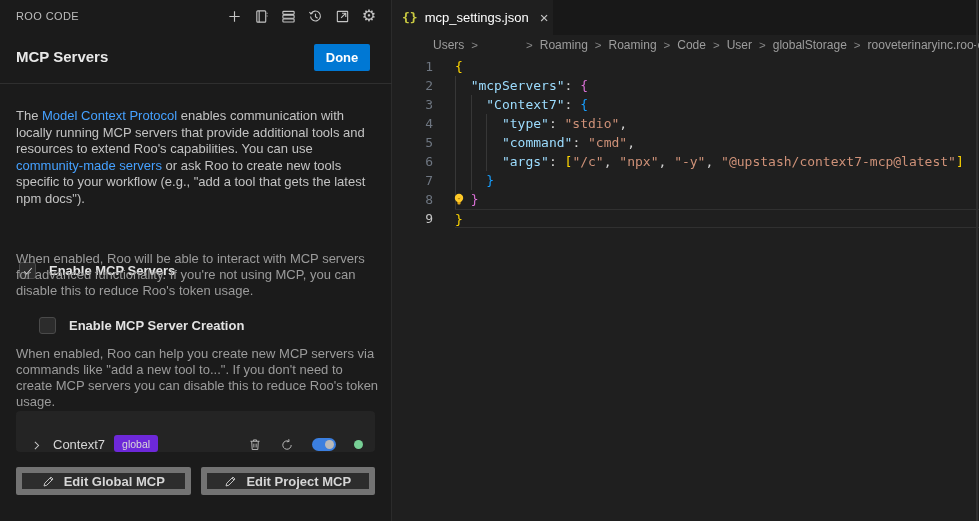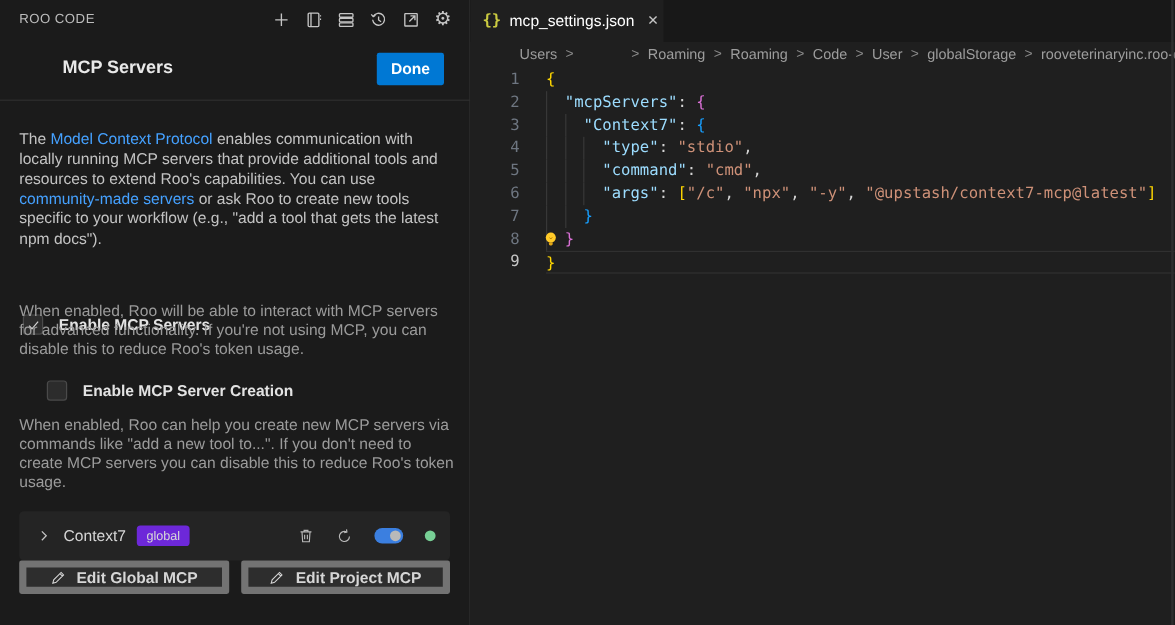--- a/index.html
+++ b/index.html
@@ -13,39 +13,39 @@
 
   
   .left-panel { position:absolute; left:0; top:0; width:392px; height:521px;
     background:#1b1b1b; border-right:1px solid #2b2b2b; }
   .brand { position:absolute; left:16px; top:10px; font-size:11px; letter-spacing:.4px; color:#bdbdbd; }
   .header-icons { position:absolute; right:13px; top:7px; display:flex; gap:9px; align-items:center; }
   .hicon { width:18px; height:18px; display:flex; align-items:center; justify-content:center; cursor:pointer; color:#c5c5c5; }
   .hicon svg { stroke:#c5c5c5; fill:none; stroke-width:1.2; }
   .gear-glyph { font-size:16px; line-height:1; color:#c5c5c5; font-family:"DejaVu Sans", sans-serif; }
 
-  .page-title { position:absolute; left:16px; top:48px; font-size:15px; font-weight:bold; color:#e9e9e9;margin-left:36px; }
+  .page-title { position:absolute; left:16px; top:48px; font-size:15px; font-weight:bold; color:#e9e9e9; }
   .done-btn { position:absolute; left:314px; top:44px; width:56px; height:27px;
     background:#0078d4; color:#ffffff; font-size:13px; font-weight:600;
     display:flex; align-items:center; justify-content:center; border-radius:2px; cursor:pointer; }
   .panel-divider { position:absolute; left:0; top:83px; width:392px; height:1px; background:#2f2f2f; }
 
   .intro { position:absolute; left:16px; top:108px; width:366px; font-size:13px; line-height:16.5px; color:#c3c3c3; }
   .intro .link { color:#45a1ff; cursor:pointer; }
 
   .check-row { position:absolute; left:19px; display:flex; align-items:center; gap:13px; }
   .checkbox { width:17px; height:17px; background:#2c2c2c; border:1px solid #4a4a4a; border-radius:3px;
     display:flex; align-items:center; justify-content:center; cursor:pointer; }
   .checkbox .check { display:none; }
   .checkbox.checked .check { display:block; }
   .check-label { font-size:13px; font-weight:600; color:#e3e3e3; }
   .sub-desc { position:absolute; left:16px; width:366px; font-size:13px; line-height:16px; color:#9b9b9b; }
 
-  .server-card { position:absolute; left:16px; top:426px; width:359px; height:41px;
-    background:#242424; border-radius:4px; display:flex; align-items:center; padding:0 12px 0 14px; }
+  .server-card { position:absolute; left:16px; top:411px; width:359px; height:41px;
+    background:#242424; border-radius:4px; display:flex; align-items:flex-end; padding:0 12px 0 14px; }
   .chev { color:#c5c5c5; }
   .server-name { font-size:13px; color:#d6d6d6; margin-left:10px; }
   .scope-badge { margin-left:9px; background:#6d28d9; color:#d8d8d8; font-size:10.5px;
     padding:2.5px 8px; border-radius:3px; }
   .card-actions { margin-left:auto; display:flex; align-items:center; gap:18px; }
   .icon-btn { cursor:pointer; display:flex; align-items:center; justify-content:center; }
   .icon-btn svg { stroke:#b9b9b9; fill:none; stroke-width:1.1; }
   .switch { width:24px; height:13px; border-radius:7px; background:#3b7fe0; position:relative; cursor:pointer; }
   .switch .knob { position:absolute; right:2px; top:2px; width:9px; height:9px; border-radius:50%; background:#b9b9b9; }
   .status-dot { width:9px; height:9px; border-radius:50%; background:#77cf95; }

